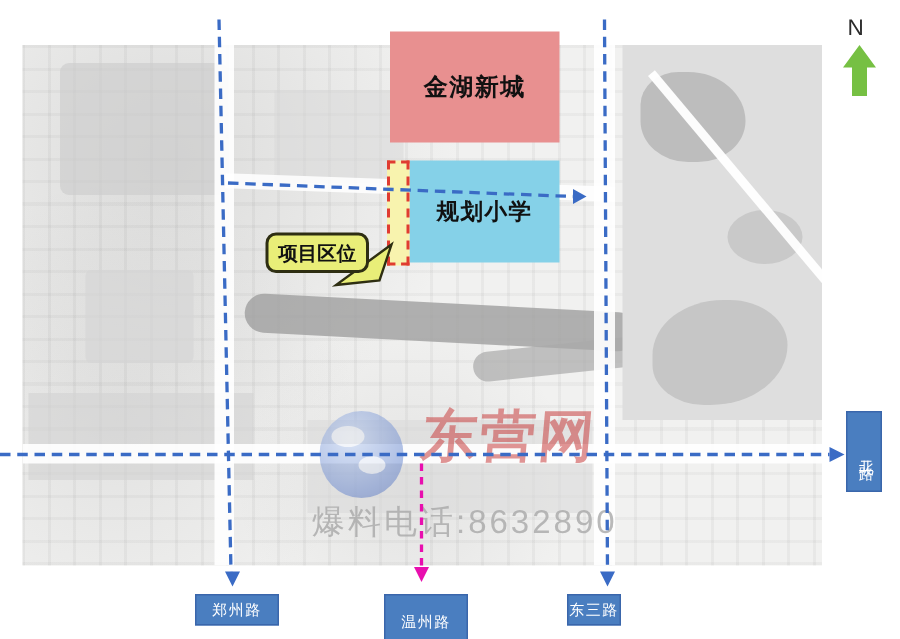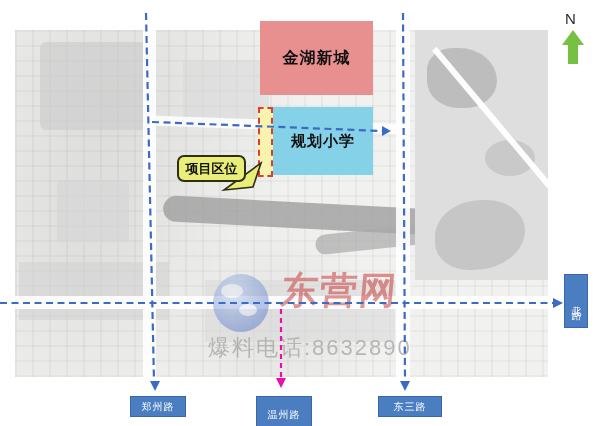--- a/index.html
+++ b/index.html
@@ -35,21 +35,21 @@
                  background:var(--callout_yellow); border:2px solid #2e2e12; border-radius:7px;
                  display:flex; align-items:center; justify-content:center;
                  font-size:13px; font-weight:bold; color:#111; }
 
   
   .road-label { position:absolute; background:var(--label_blue); border:1px solid #3a66ab;
                 color:#fff; font-weight:normal; font-size:10px; z-index:4;
                 display:flex; align-items:center; justify-content:center; letter-spacing:1px; }
   .rl-zhengzhou { left:130px; top:396px; width:56px; height:21px; }
   .rl-wenzhou   { left:256px; top:396px; width:56px; height:38px; }
-  .rl-dongsan   { left:378px; top:396px; width:64px; height:21px; }
+  .rl-dongsan   { left:378px; top:396px; width:36px; height:21px; }
   .rl-beier { left:564px; top:274px; width:24px; height:54px;
               writing-mode:vertical-rl; text-orientation:upright; letter-spacing:2px; }
 
   
   .north-n { position:absolute; left:565px; top:10px; font-size:15px; color:#2b2b2b; z-index:4; }
 
   
   .wm { z-index:2; position:absolute; }
   .wm-globe { left:213px; top:274px; width:56px; height:58px; border-radius:50%; opacity:.5;
               background:radial-gradient(circle at 38% 32%, #b9cdf0, #6585cf 68%, #4a66b5); }

